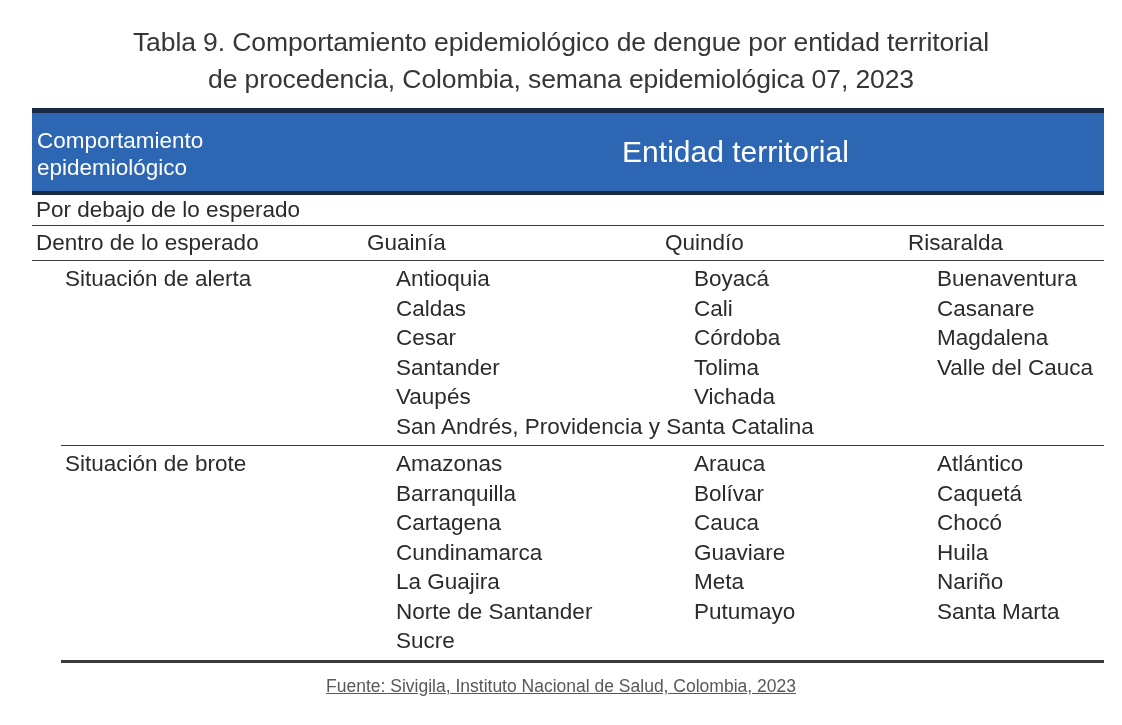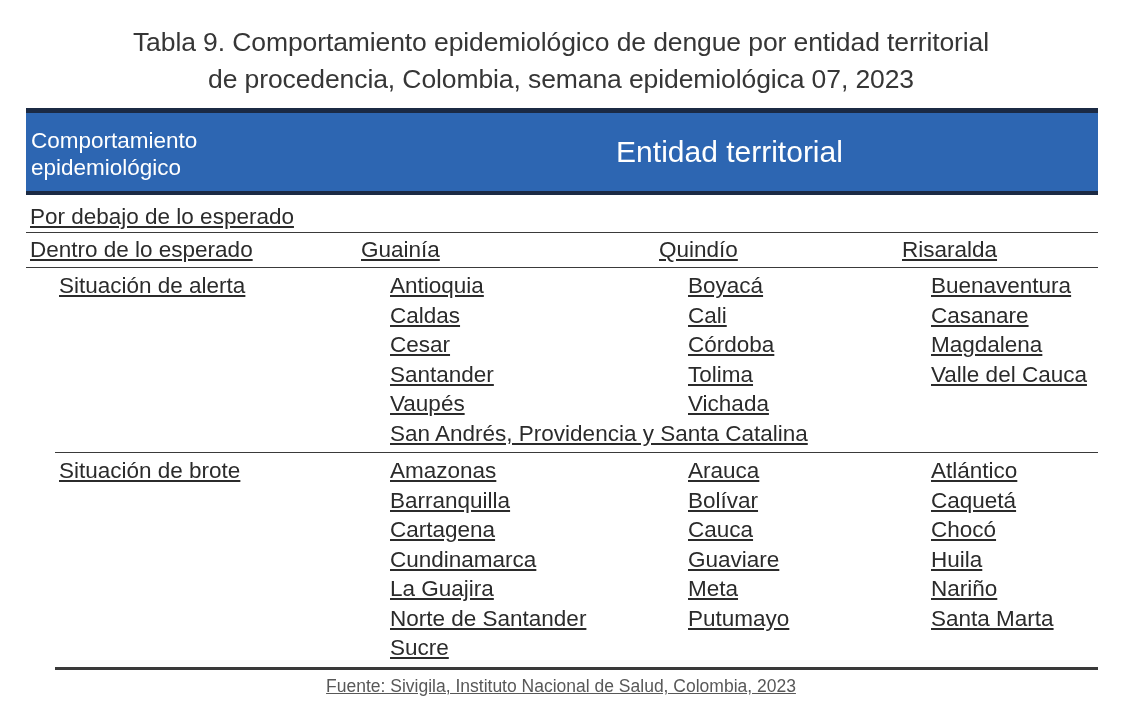--- a/index.html
+++ b/index.html
@@ -33,24 +33,23 @@
     line-height: 37px;
     color: #363636;
     letter-spacing: -0.1px;
     font-weight: 400;
   }
   .title .line { display: block; }
 
   
   .table {
     position: absolute;
-    left: 26px;
+    left: 32px;
     top: 108px;
     width: 1072px;
-    text-decoration: underline;
   }
 
   .table-top-rule {
     height: 5px;
     background: #1b2a44;
     width: 100%;
   }
 
   
   .thead {
@@ -123,21 +122,21 @@
   .col .item { display: block; white-space: nowrap; }
 
   .span-item {
     font-size: 22.5px;
     line-height: 29.5px;
     color: #2b2b2b;
     white-space: nowrap;
   }
 
   
-  .row-empty   { min-height: 28px; padding-top: 7px; }
+  .row-empty   { min-height: 28px; padding-top: 0; }
   .row-normal  { padding-top: 2px; padding-bottom: 2px; }
   .row-block   { padding-top: 3px; padding-bottom: 4px; margin-left: 29px; }
 
   
   .source {
     position: absolute;
     left: 0;
     top: 676px;
     width: 1122px;
     text-align: center;

